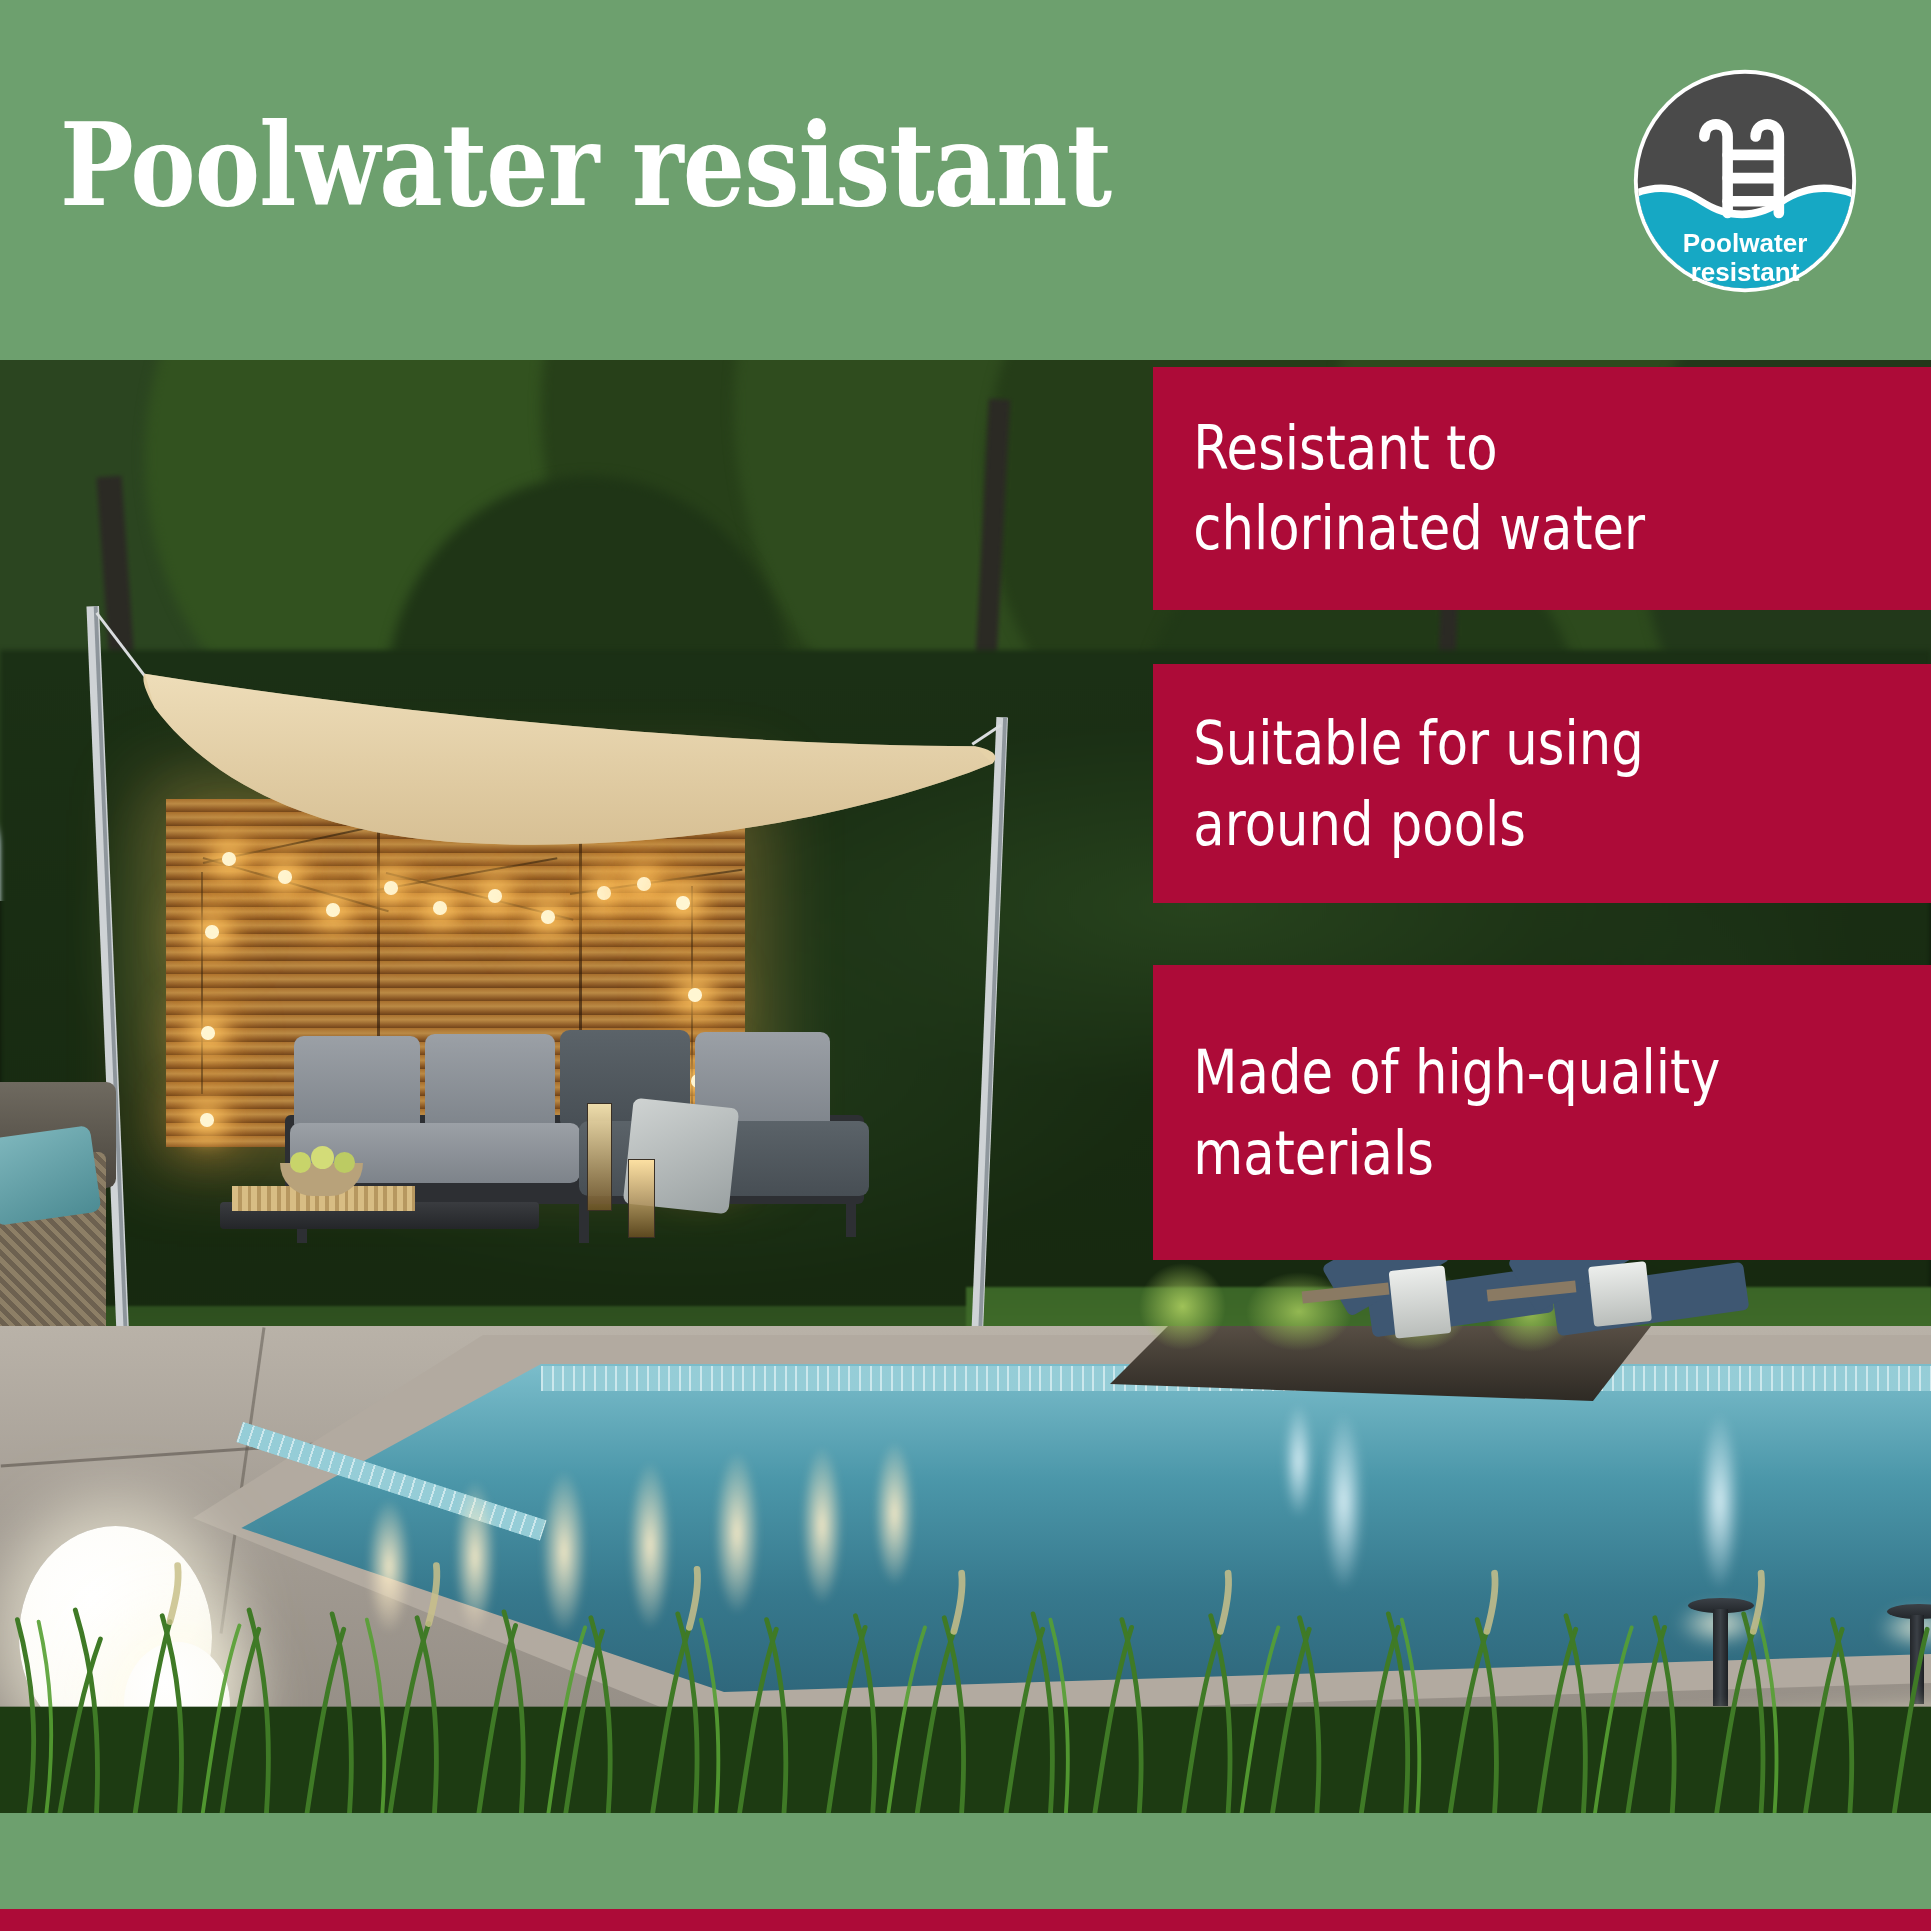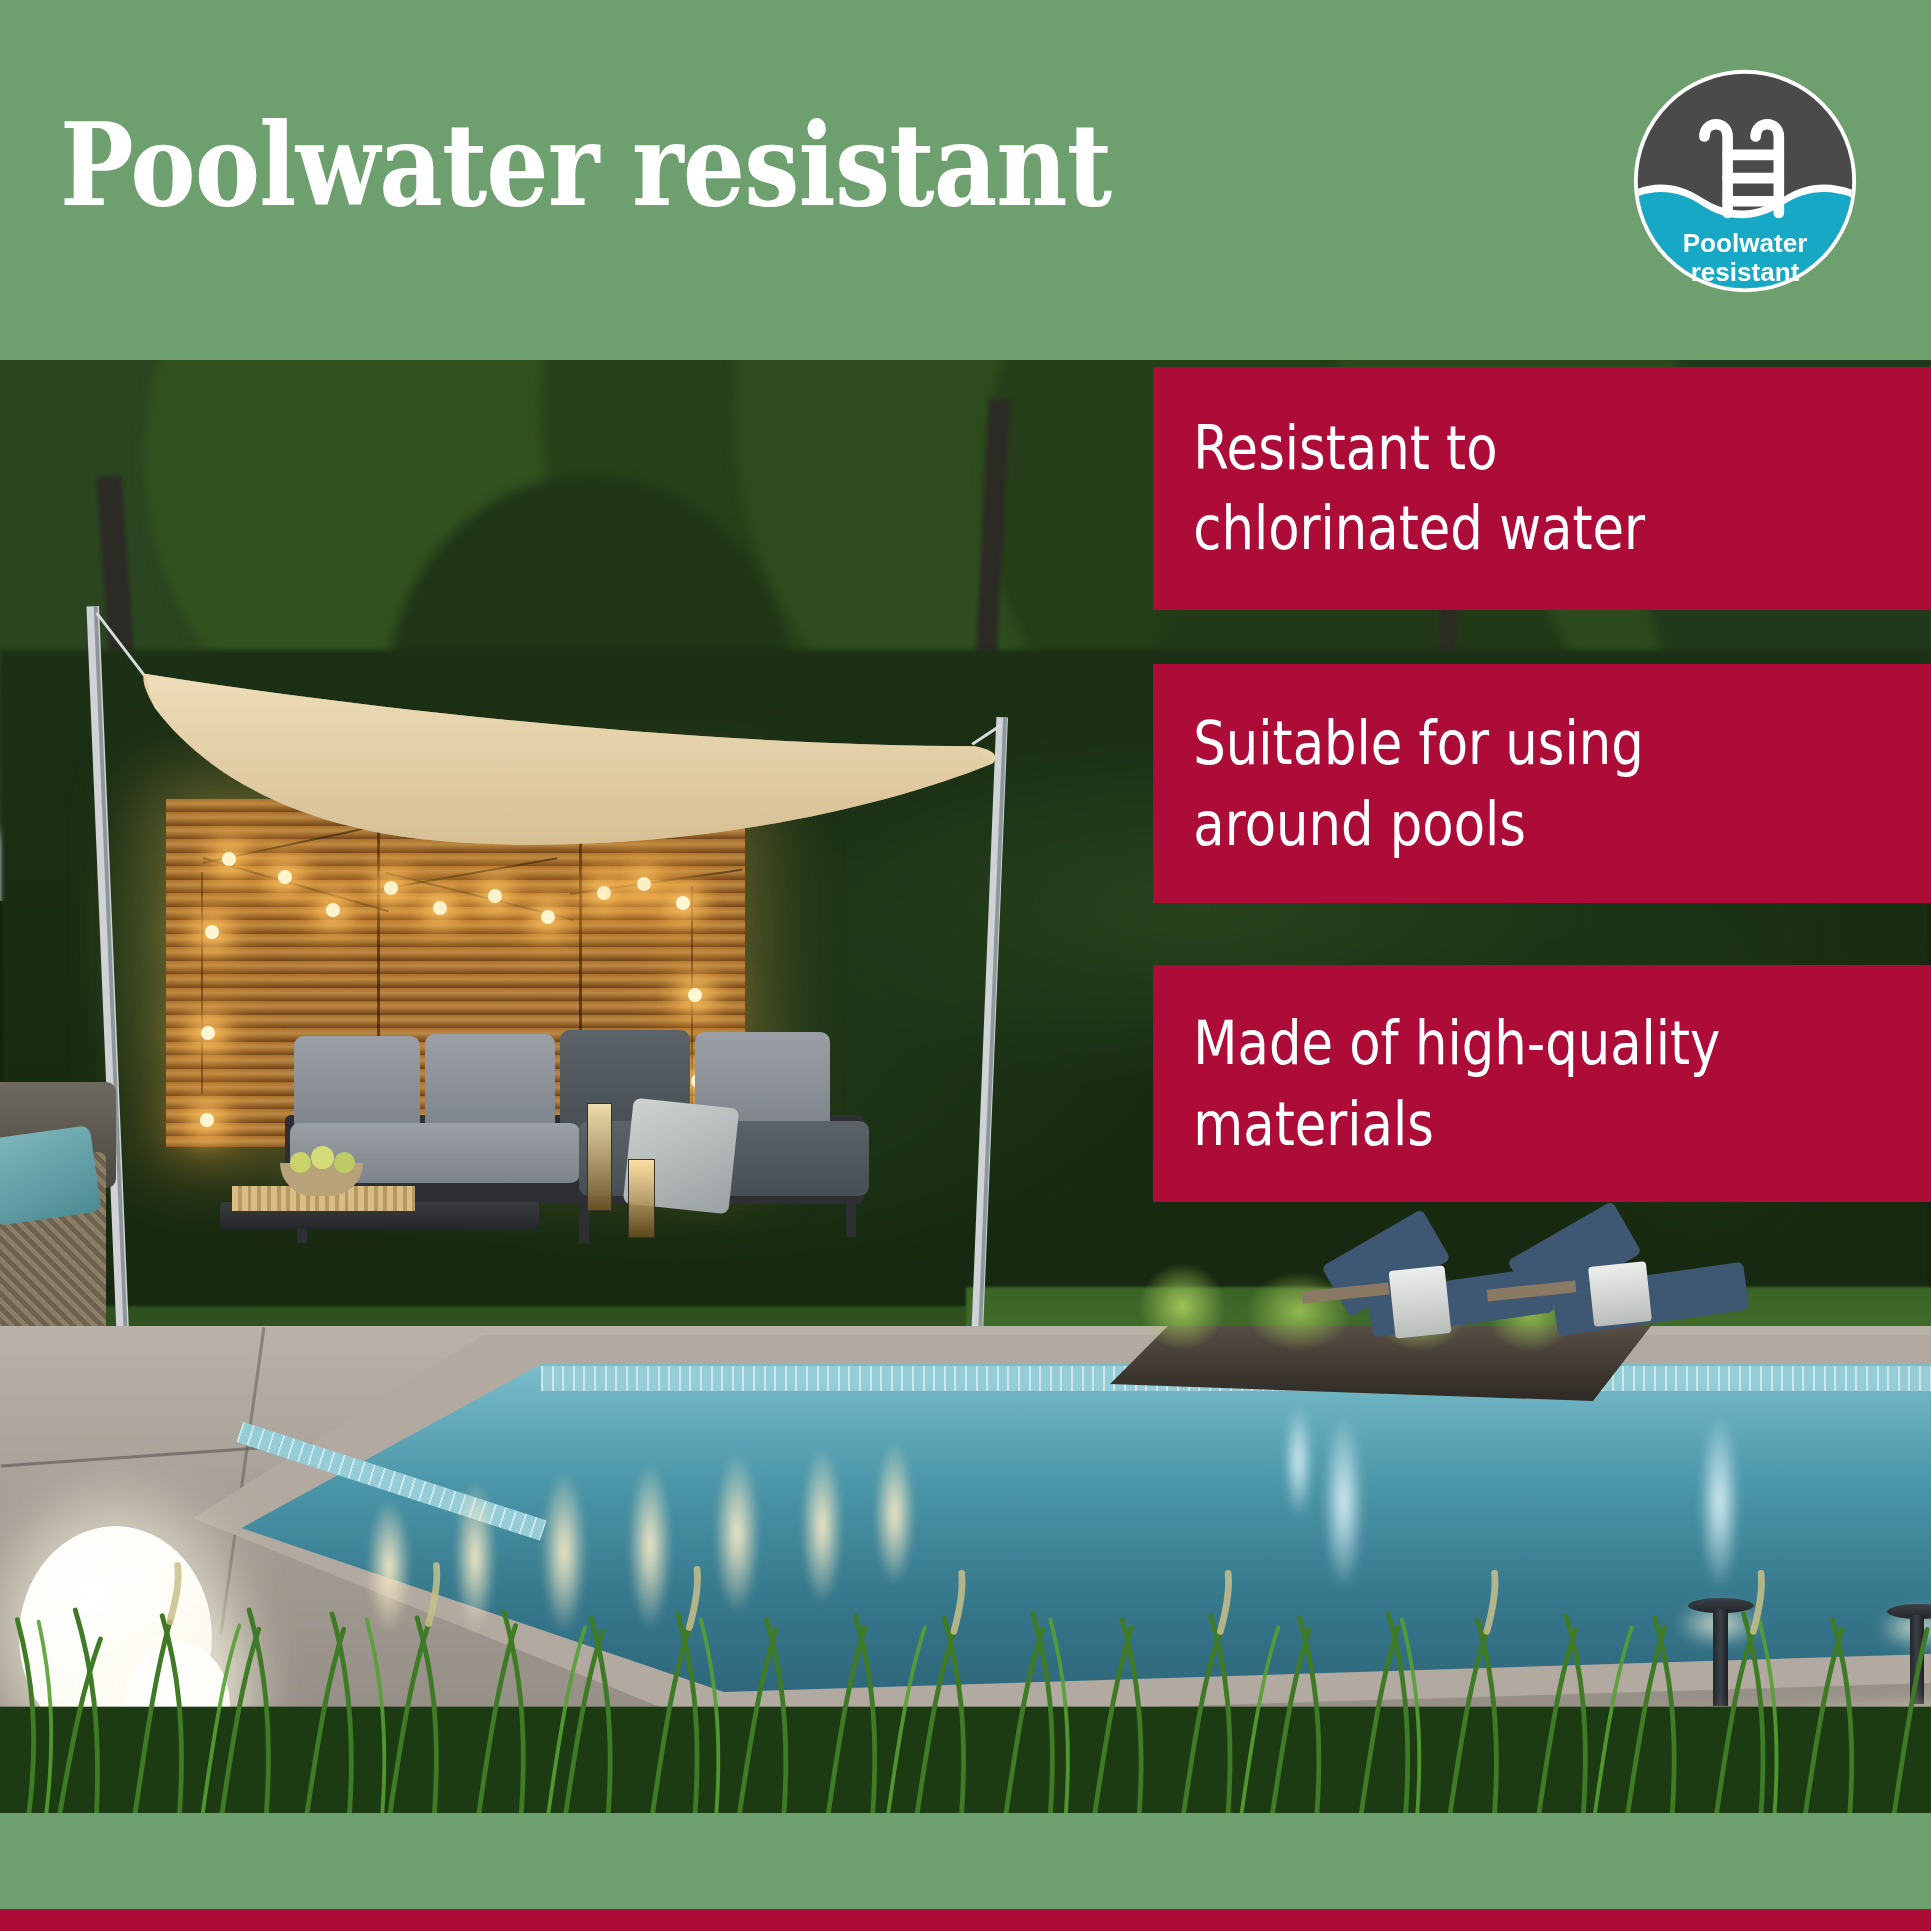--- a/index.html
+++ b/index.html
@@ -125,21 +125,21 @@
     position:absolute; left:0; width:778px; background:#ad0b38;
     display:flex; align-items:center;
   }
   .callout p {
     color:#ffffff; font-family:"DejaVu Sans", sans-serif; font-weight:400;
     font-size:61px; line-height:1.32; padding:0 54px 0 48px;
     transform:scaleX(.84); transform-origin:left center; white-space:pre-line;
   }
   #callout-0 { top:6.8px;   height:243px; }
   #callout-1 { top:304px; height:239px; }
-  #callout-2 { top:605px; height:237px; }
+  #callout-2 { top:605px; height:295px; }
 
   
   .footer-green { position:absolute; left:0; top:1813px; width:1931px; height:96px; background:#6da06e; }
   .footer-red   { position:absolute; left:0; top:1909px; width:1931px; height:22px; background:#ad0b38; }
 </style>
 </head>
 <body>
 
 <div class="poster">
 

